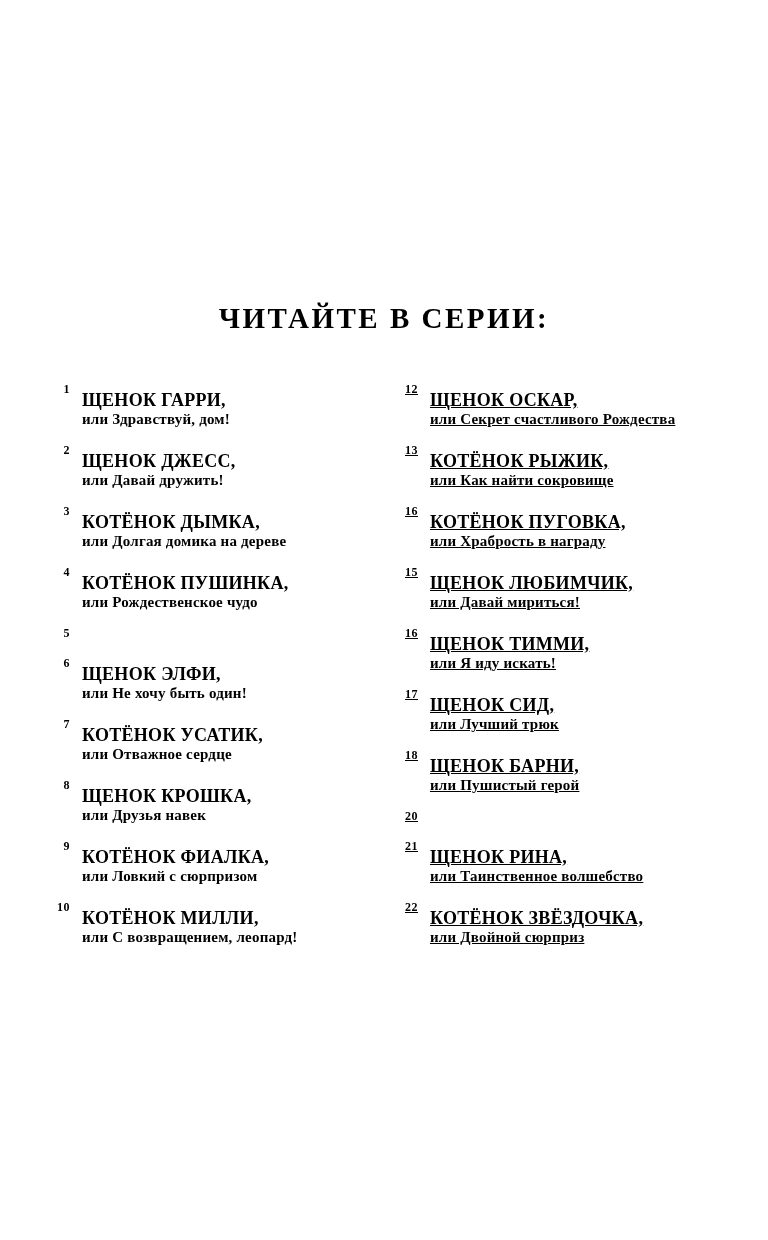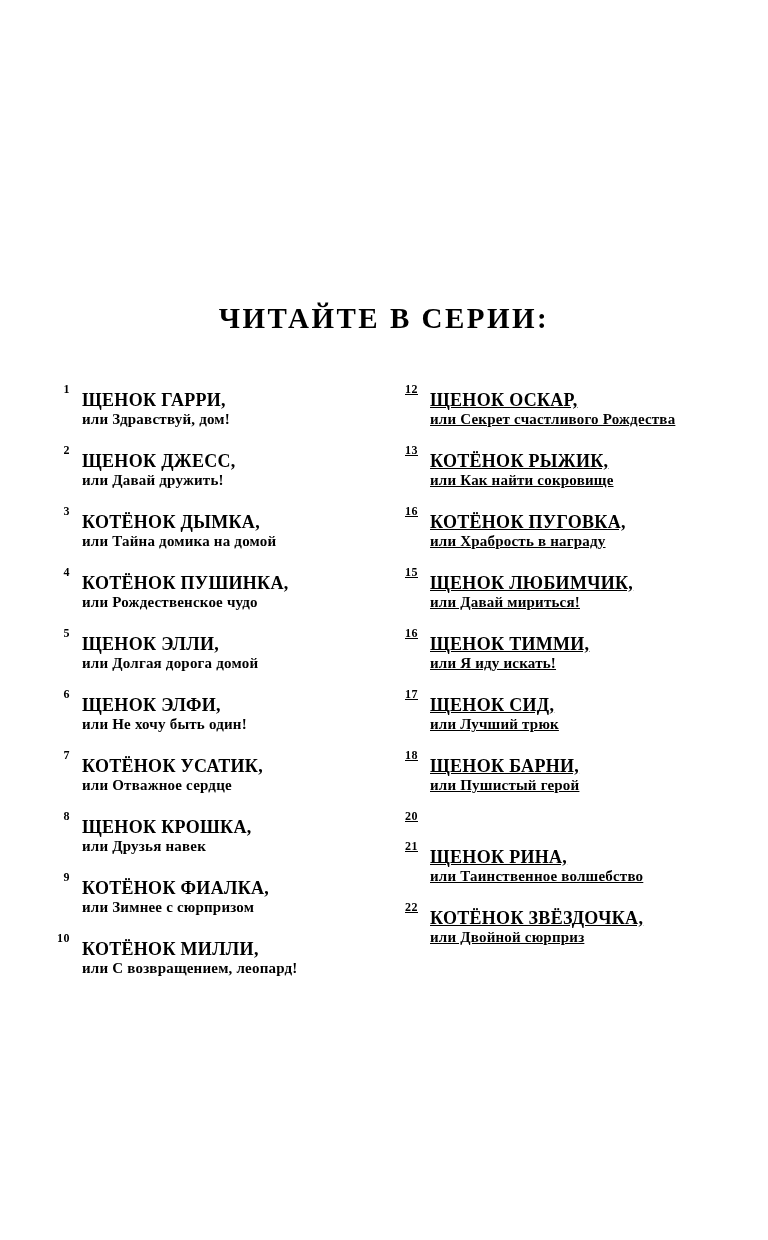--- a/index.html
+++ b/index.html
@@ -101,38 +101,34 @@
         <span class="entry-text">
           <span class="entry-title">ЩЕНОК ДЖЕСС,</span>
           <span class="entry-sub">или Давай дружить!</span>
         </span>
       </div>
 
       <div class="entry">
         <span class="num">3</span>
         <span class="entry-text">
           <span class="entry-title">КОТЁНОК ДЫМКА,</span>
-          <span class="entry-sub">или Тайна домика на домой</span>
+          <span class="entry-sub">или Долгая домика на дереве</span>
         </span>
       </div>
 
       <div class="entry">
         <span class="num">4</span>
         <span class="entry-text">
           <span class="entry-title">КОТЁНОК ПУШИНКА,</span>
           <span class="entry-sub">или Рождественское чудо</span>
         </span>
       </div>
 
       <div class="entry">
         <span class="num">5</span>
-        <span class="entry-text">
-          <span class="entry-title">ЩЕНОК ЭЛЛИ,</span>
-          <span class="entry-sub">или Долгая дорога домой</span>
-        </span>
       </div>
 
       <div class="entry">
         <span class="num">6</span>
         <span class="entry-text">
           <span class="entry-title">ЩЕНОК ЭЛФИ,</span>
           <span class="entry-sub">или Не хочу быть один!</span>
         </span>
       </div>
 
@@ -149,21 +145,21 @@
         <span class="entry-text">
           <span class="entry-title">ЩЕНОК КРОШКА,</span>
           <span class="entry-sub">или Друзья навек</span>
         </span>
       </div>
 
       <div class="entry">
         <span class="num">9</span>
         <span class="entry-text">
           <span class="entry-title">КОТЁНОК ФИАЛКА,</span>
-          <span class="entry-sub">или Зимнее с сюрпризом</span>
+          <span class="entry-sub">или Ловкий с сюрпризом</span>
         </span>
       </div>
 
       <div class="entry">
         <span class="num">10</span>
         <span class="entry-text">
           <span class="entry-title">КОТЁНОК МИЛЛИ,</span>
           <span class="entry-sub">или С возвращением, леопард!</span>
         </span>
       </div>

